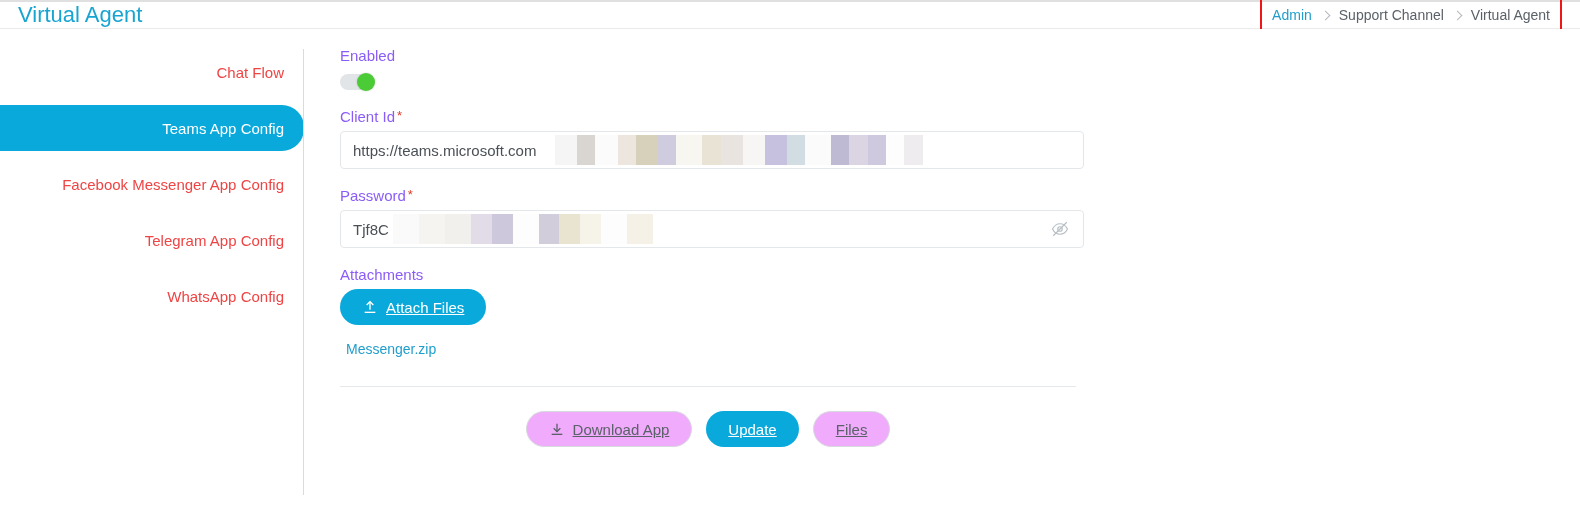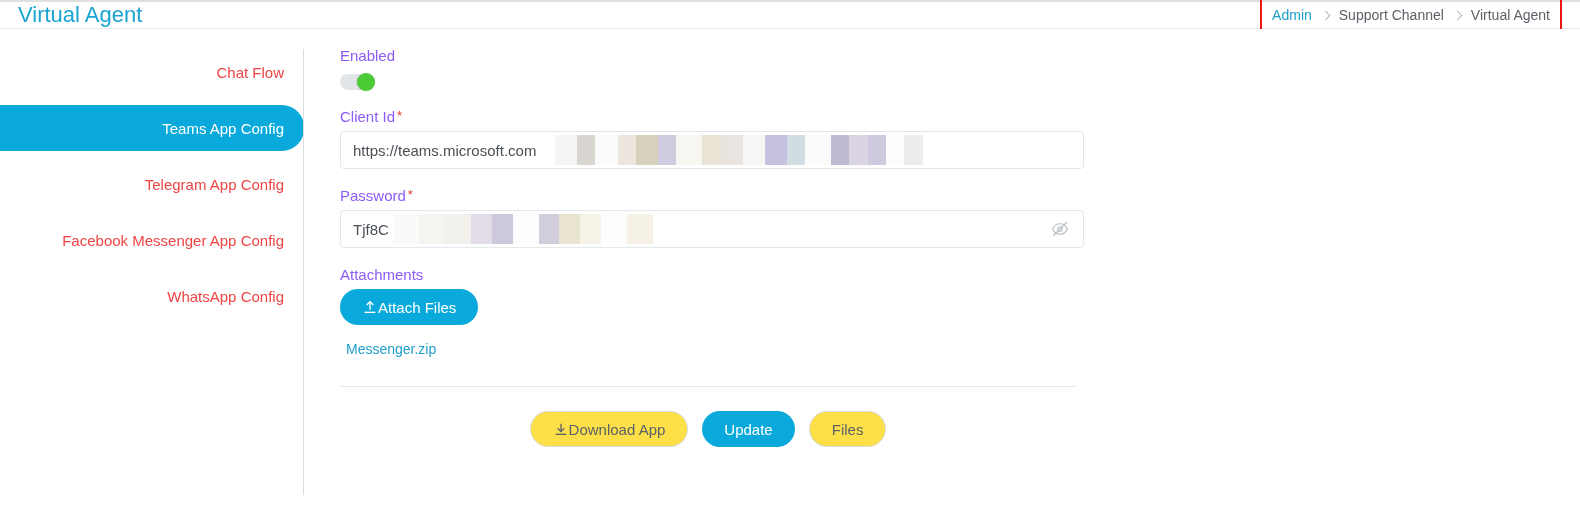--- a/index.html
+++ b/index.html
@@ -137,30 +137,32 @@
   .eye-icon {
     position: absolute;
     right: 12px; top: 50%; transform: translateY(-50%);
     width: 22px; height: 18px; color: #b8bfc5;
   }
 
   .btn {
     display: inline-flex;
     align-items: center;
     justify-content: center;
+    gap: 8px;
     height: 36px;
     padding: 0 22px;
     border-radius: 20px;
     font-size: 15px;
     cursor: pointer;
     user-select: none;
     border: none;
+    text-decoration: underline;
   }
   .btn-primary { background: #09a9db; color: #fff; }
-  .btn-outline { background: #fde047; color: #5b6168; border: 1px solid #d6dadd; }
+  .btn-outline { background: #f0abfc; color: #5b6168; border: 1px solid #d6dadd; }
   .btn .ico { width: 16px; height: 16px; }
 
   .attach-wrap { margin-bottom: 20px; }
   .attach-btn { background: #09a9db; color:#fff; }
   .file-link {
     color: #1f9ecb;
     font-size: 14px;
     margin-top: 16px;
     margin-left: 6px;
     display: inline-block;
@@ -192,22 +194,22 @@
     <span class="chev"></span>
     <span class="breadcrumb-item">Virtual Agent</span>
   </div>
 </div>
 
 <div class="main">
 
   <div class="sidebar">
     <div class="side-item">Chat Flow</div>
     <div class="side-item active">Teams App Config</div>
+    <div class="side-item">Facebook Messenger App Config</div>
     <div class="side-item">Telegram App Config</div>
-    <div class="side-item">Facebook Messenger App Config</div>
     <div class="side-item">WhatsApp Config</div>
     <div class="side-divider"></div>
   </div>
 
   <div class="content">
 
     <div class="field-block">
       <span class="field-label">Enabled</span><br>
       <div class="toggle">
         <div class="knob"></div>

